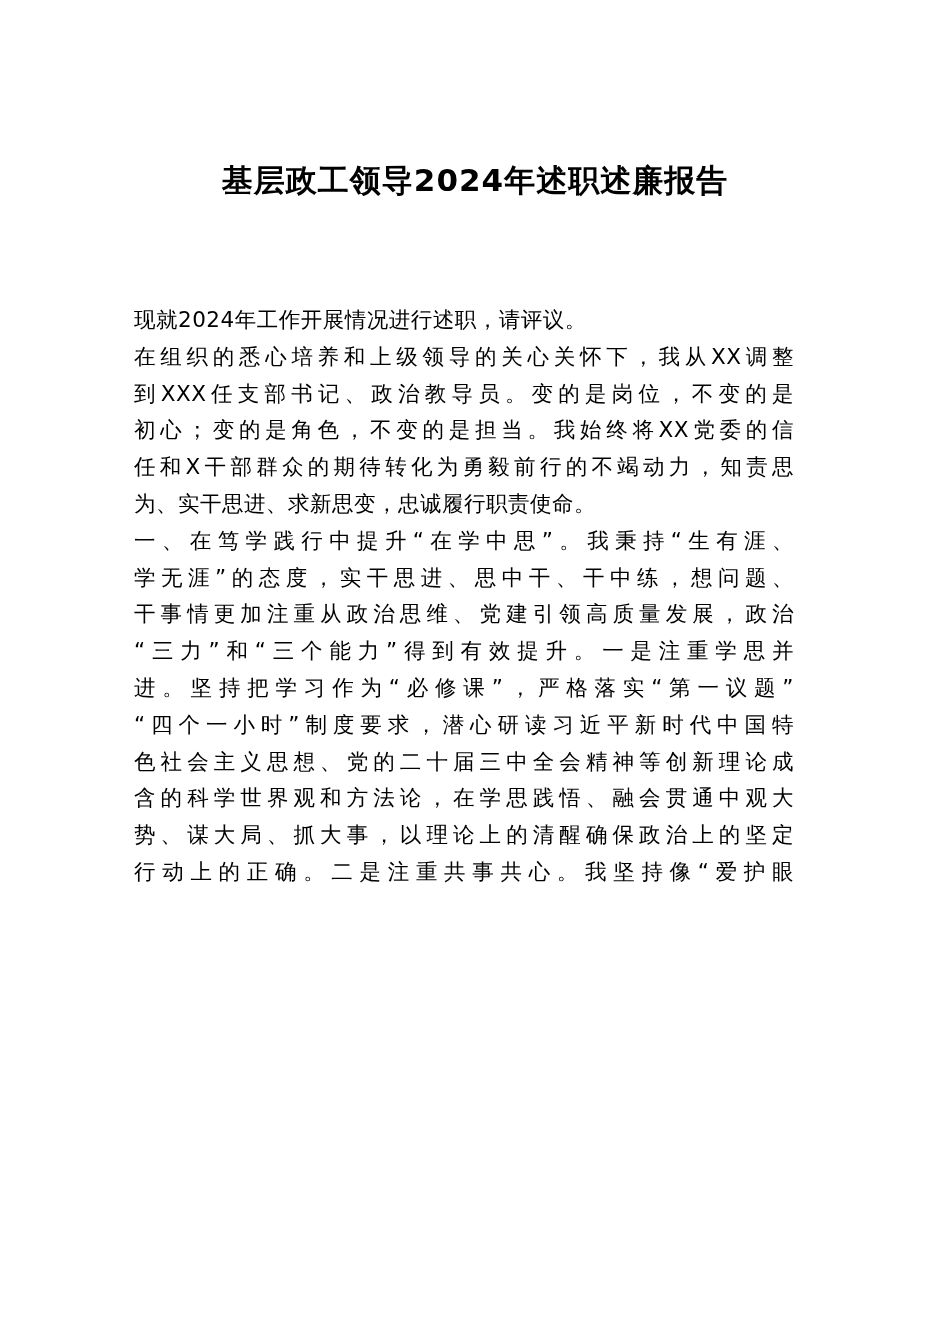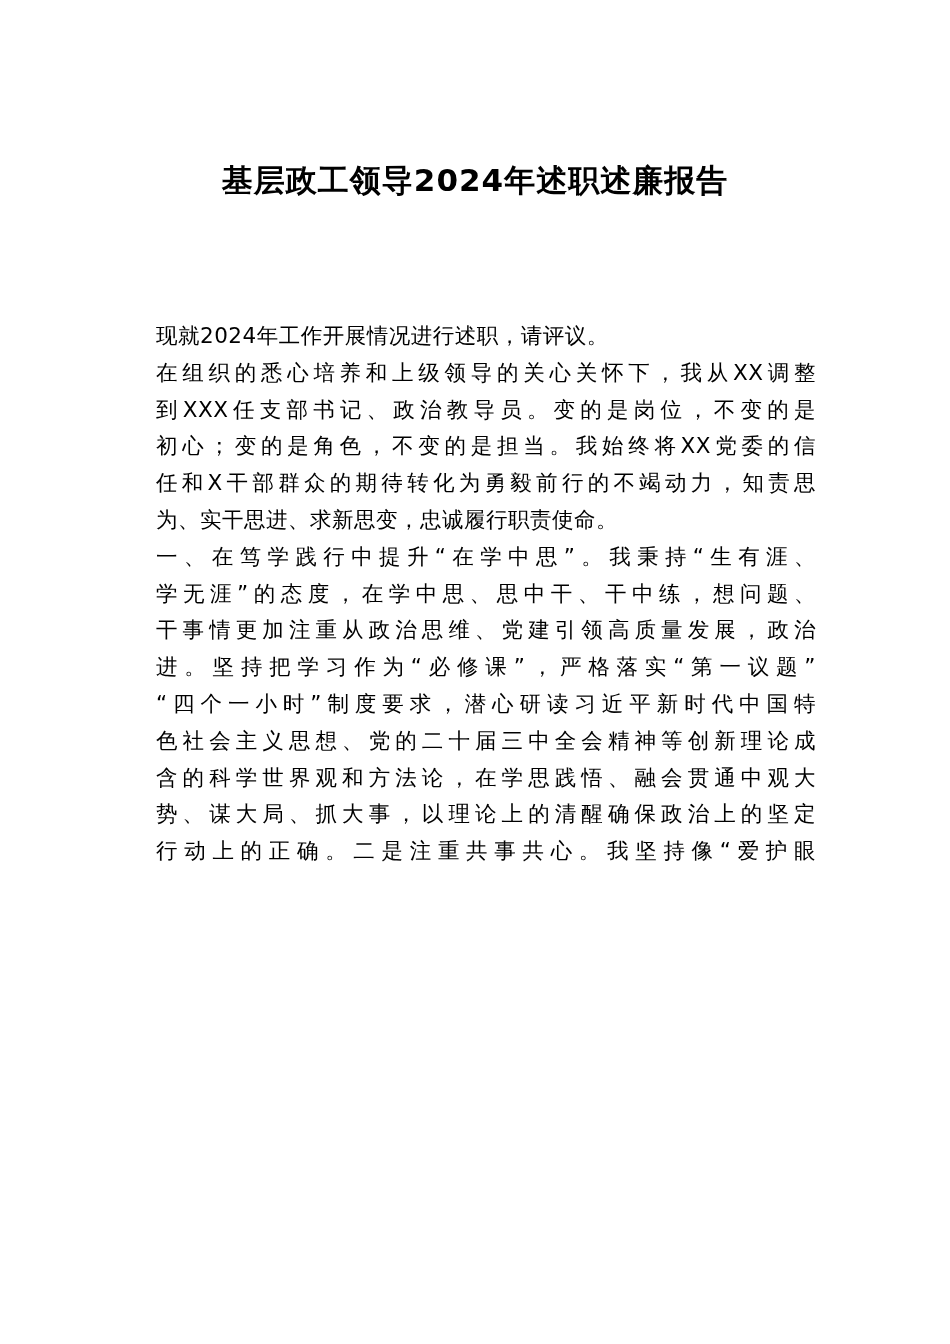--- a/index.html
+++ b/index.html
@@ -30,24 +30,23 @@
       width: 950px;
       text-align: center;
       font-size: 31px;
       font-weight: bold;
       letter-spacing: 1px;
       line-height: 44px;
       white-space: nowrap;
     }
     .body-text {
       position: absolute;
-      left: 156px;
+      left: 134px;
       top: 302px;
       width: 660px;
-      margin-top: 16px;
     }
     .line {
       height: 36.8px;
       font-size: 21.5px;
       line-height: 36.8px;
       white-space: nowrap;
       text-align: justify;
       text-align-last: justify;
       letter-spacing: 0.5px;
     }
@@ -62,22 +61,23 @@
   <div class="title">基层政工领导2024年述职述廉报告</div>
 
   <div class="body-text">
     <div class="line last">现就2024年工作开展情况进行述职，请评议。</div>
     <div class="line">在组织的悉心培养和上级领导的关心关怀下，我从XX调整</div>
     <div class="line">到XXX任支部书记、政治教导员。变的是岗位，不变的是</div>
     <div class="line">初心；变的是角色，不变的是担当。我始终将XX党委的信</div>
     <div class="line">任和X干部群众的期待转化为勇毅前行的不竭动力，知责思</div>
     <div class="line last">为、实干思进、求新思变，忠诚履行职责使命。</div>
     <div class="line">一、在笃学践行中提升“在学中思”。我秉持“生有涯、</div>
-    <div class="line">学无涯”的态度，在学中思、思中干、干中练，想问题、</div>
+    <div class="line">学无涯”的态度，实干思进、思中干、干中练，想问题、</div>
     <div class="line">干事情更加注重从政治思维、党建引领高质量发展，政治</div>
+    <div class="line">“三力”和“三个能力”得到有效提升。一是注重学思并</div>
     <div class="line">进。坚持把学习作为“必修课”，严格落实“第一议题”</div>
     <div class="line">“四个一小时”制度要求，潜心研读习近平新时代中国特</div>
     <div class="line">色社会主义思想、党的二十届三中全会精神等创新理论成</div>
     <div class="line">含的科学世界观和方法论，在学思践悟、融会贯通中观大</div>
     <div class="line">势、谋大局、抓大事，以理论上的清醒确保政治上的坚定</div>
     <div class="line">行动上的正确。二是注重共事共心。我坚持像“爱护眼</div>
   </div>
 </div>
 
 </body></html>

